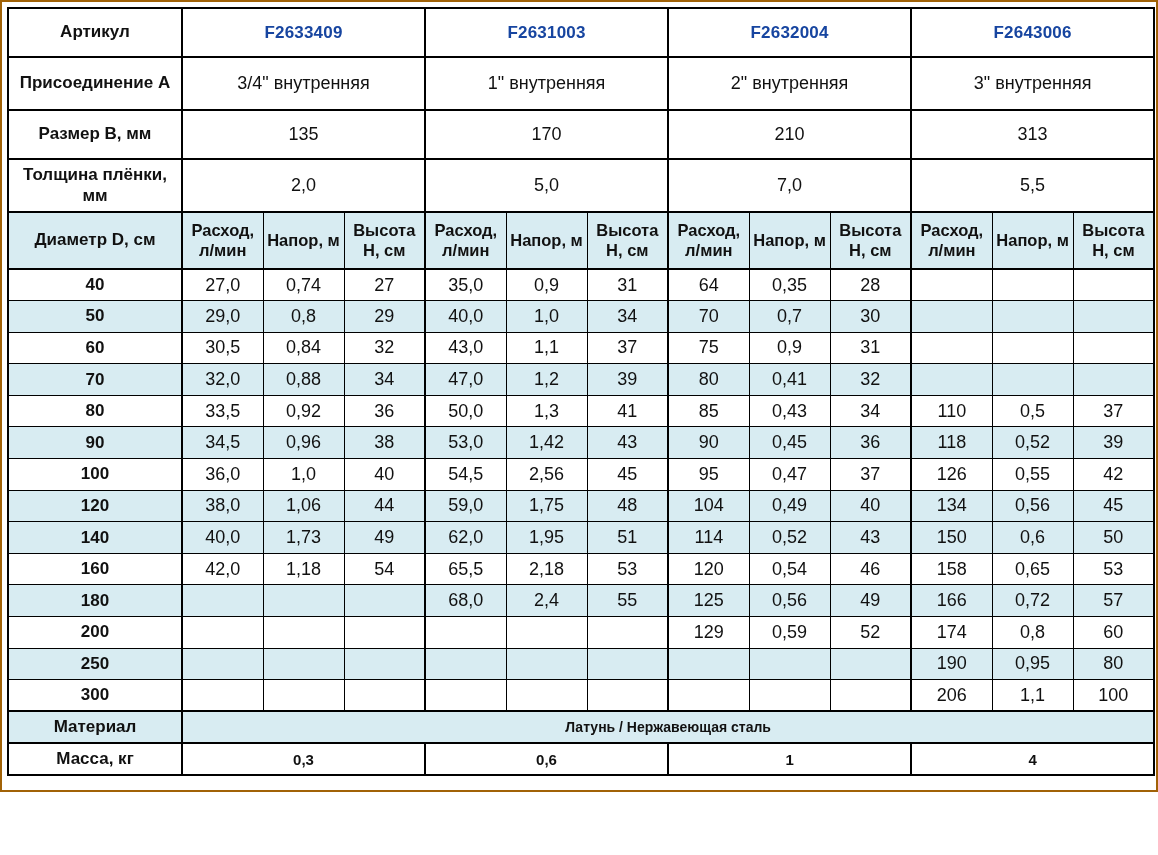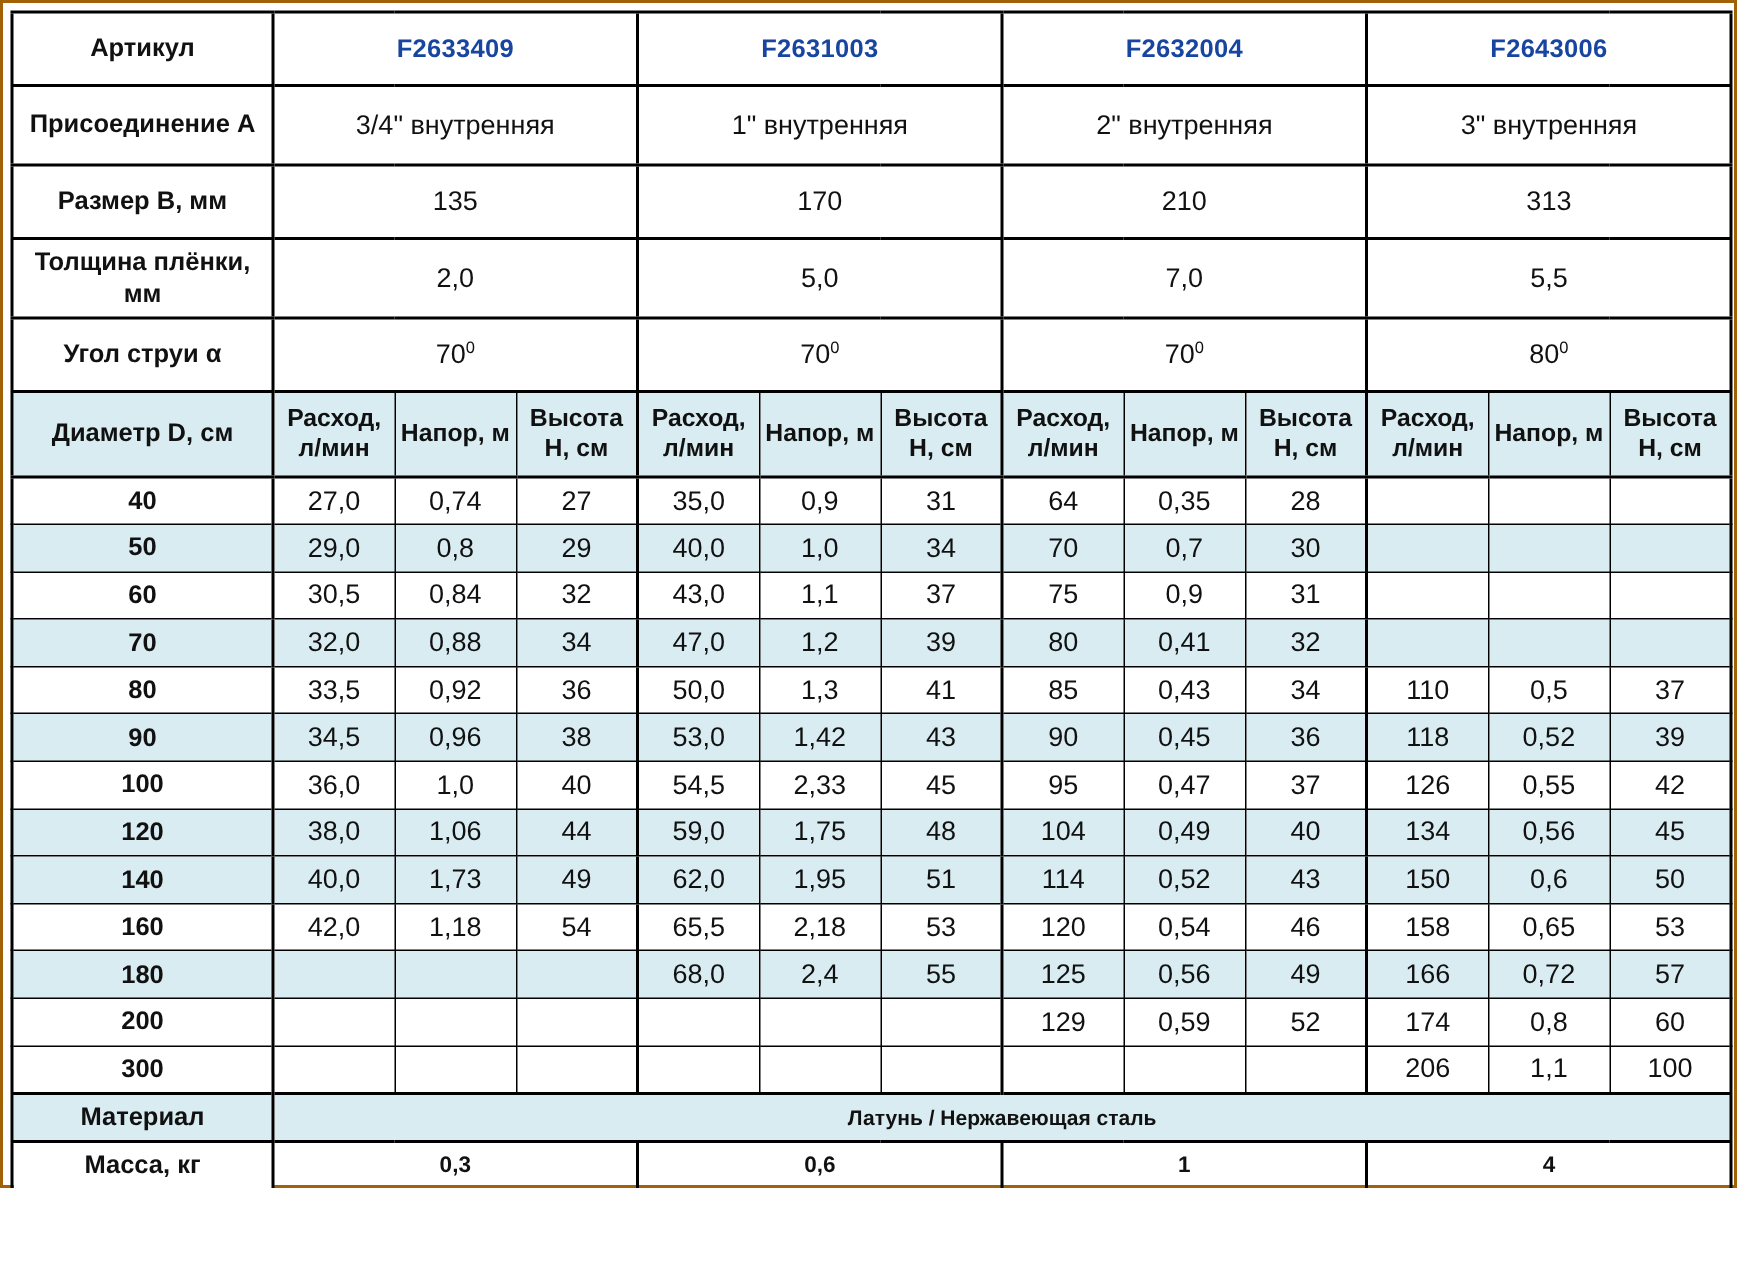--- a/index.html
+++ b/index.html
@@ -112,27 +112,20 @@
 
     <tr class="attr attr-tall">
       <th class="label">Толщина плёнки,
 мм</th>
       <td class="attr-val gs" colspan="3">2,0</td>
       <td class="attr-val gs" colspan="3">5,0</td>
       <td class="attr-val gs" colspan="3">7,0</td>
       <td class="attr-val gs" colspan="3">5,5</td>
     </tr>
 
-    <tr class="attr">
-      <th class="label">Угол струи α</th>
-      <td class="attr-val gs" colspan="3"><span>70</span><sup class="deg">0</sup></td>
-      <td class="attr-val gs" colspan="3"><span>70</span><sup class="deg">0</sup></td>
-      <td class="attr-val gs" colspan="3"><span>70</span><sup class="deg">0</sup></td>
-      <td class="attr-val gs" colspan="3"><span>80</span><sup class="deg">0</sup></td>
-    </tr>
 
     <tr class="mhead" id="subheader-row">
       <th class="label band-bg" style="font-size:17px">Диаметр D, см</th>
     <th class="sub band-bg gs">Расход, л/мин</th>
           <th class="sub band-bg">Напор, м</th>
           <th class="sub band-bg">Высота H, см</th>
           <th class="sub band-bg gs">Расход, л/мин</th>
           <th class="sub band-bg">Напор, м</th>
           <th class="sub band-bg">Высота H, см</th>
           <th class="sub band-bg gs">Расход, л/мин</th>
@@ -234,21 +227,21 @@
           <td class="gs">118</td>
           <td>0,52</td>
           <td>39</td>
         </tr>
         <tr class="drow">
           <th class="dia">100</th>
           <td class="gs">36,0</td>
           <td>1,0</td>
           <td>40</td>
           <td class="gs">54,5</td>
-          <td>2,33</td>
+          <td>2,56</td>
           <td>45</td>
           <td class="gs">95</td>
           <td>0,47</td>
           <td>37</td>
           <td class="gs">126</td>
           <td>0,55</td>
           <td>42</td>
         </tr>
         <tr class="drow alt">
           <th class="dia">120</th>
@@ -318,20 +311,35 @@
           <td class="gs"></td>
           <td></td>
           <td></td>
           <td class="gs">129</td>
           <td>0,59</td>
           <td>52</td>
           <td class="gs">174</td>
           <td>0,8</td>
           <td>60</td>
         </tr>
+        <tr class="drow alt">
+          <th class="dia">250</th>
+          <td class="gs"></td>
+          <td></td>
+          <td></td>
+          <td class="gs"></td>
+          <td></td>
+          <td></td>
+          <td class="gs"></td>
+          <td></td>
+          <td></td>
+          <td class="gs">190</td>
+          <td>0,95</td>
+          <td>80</td>
+        </tr>
         <tr class="drow">
           <th class="dia">300</th>
           <td class="gs"></td>
           <td></td>
           <td></td>
           <td class="gs"></td>
           <td></td>
           <td></td>
           <td class="gs"></td>
           <td></td>

